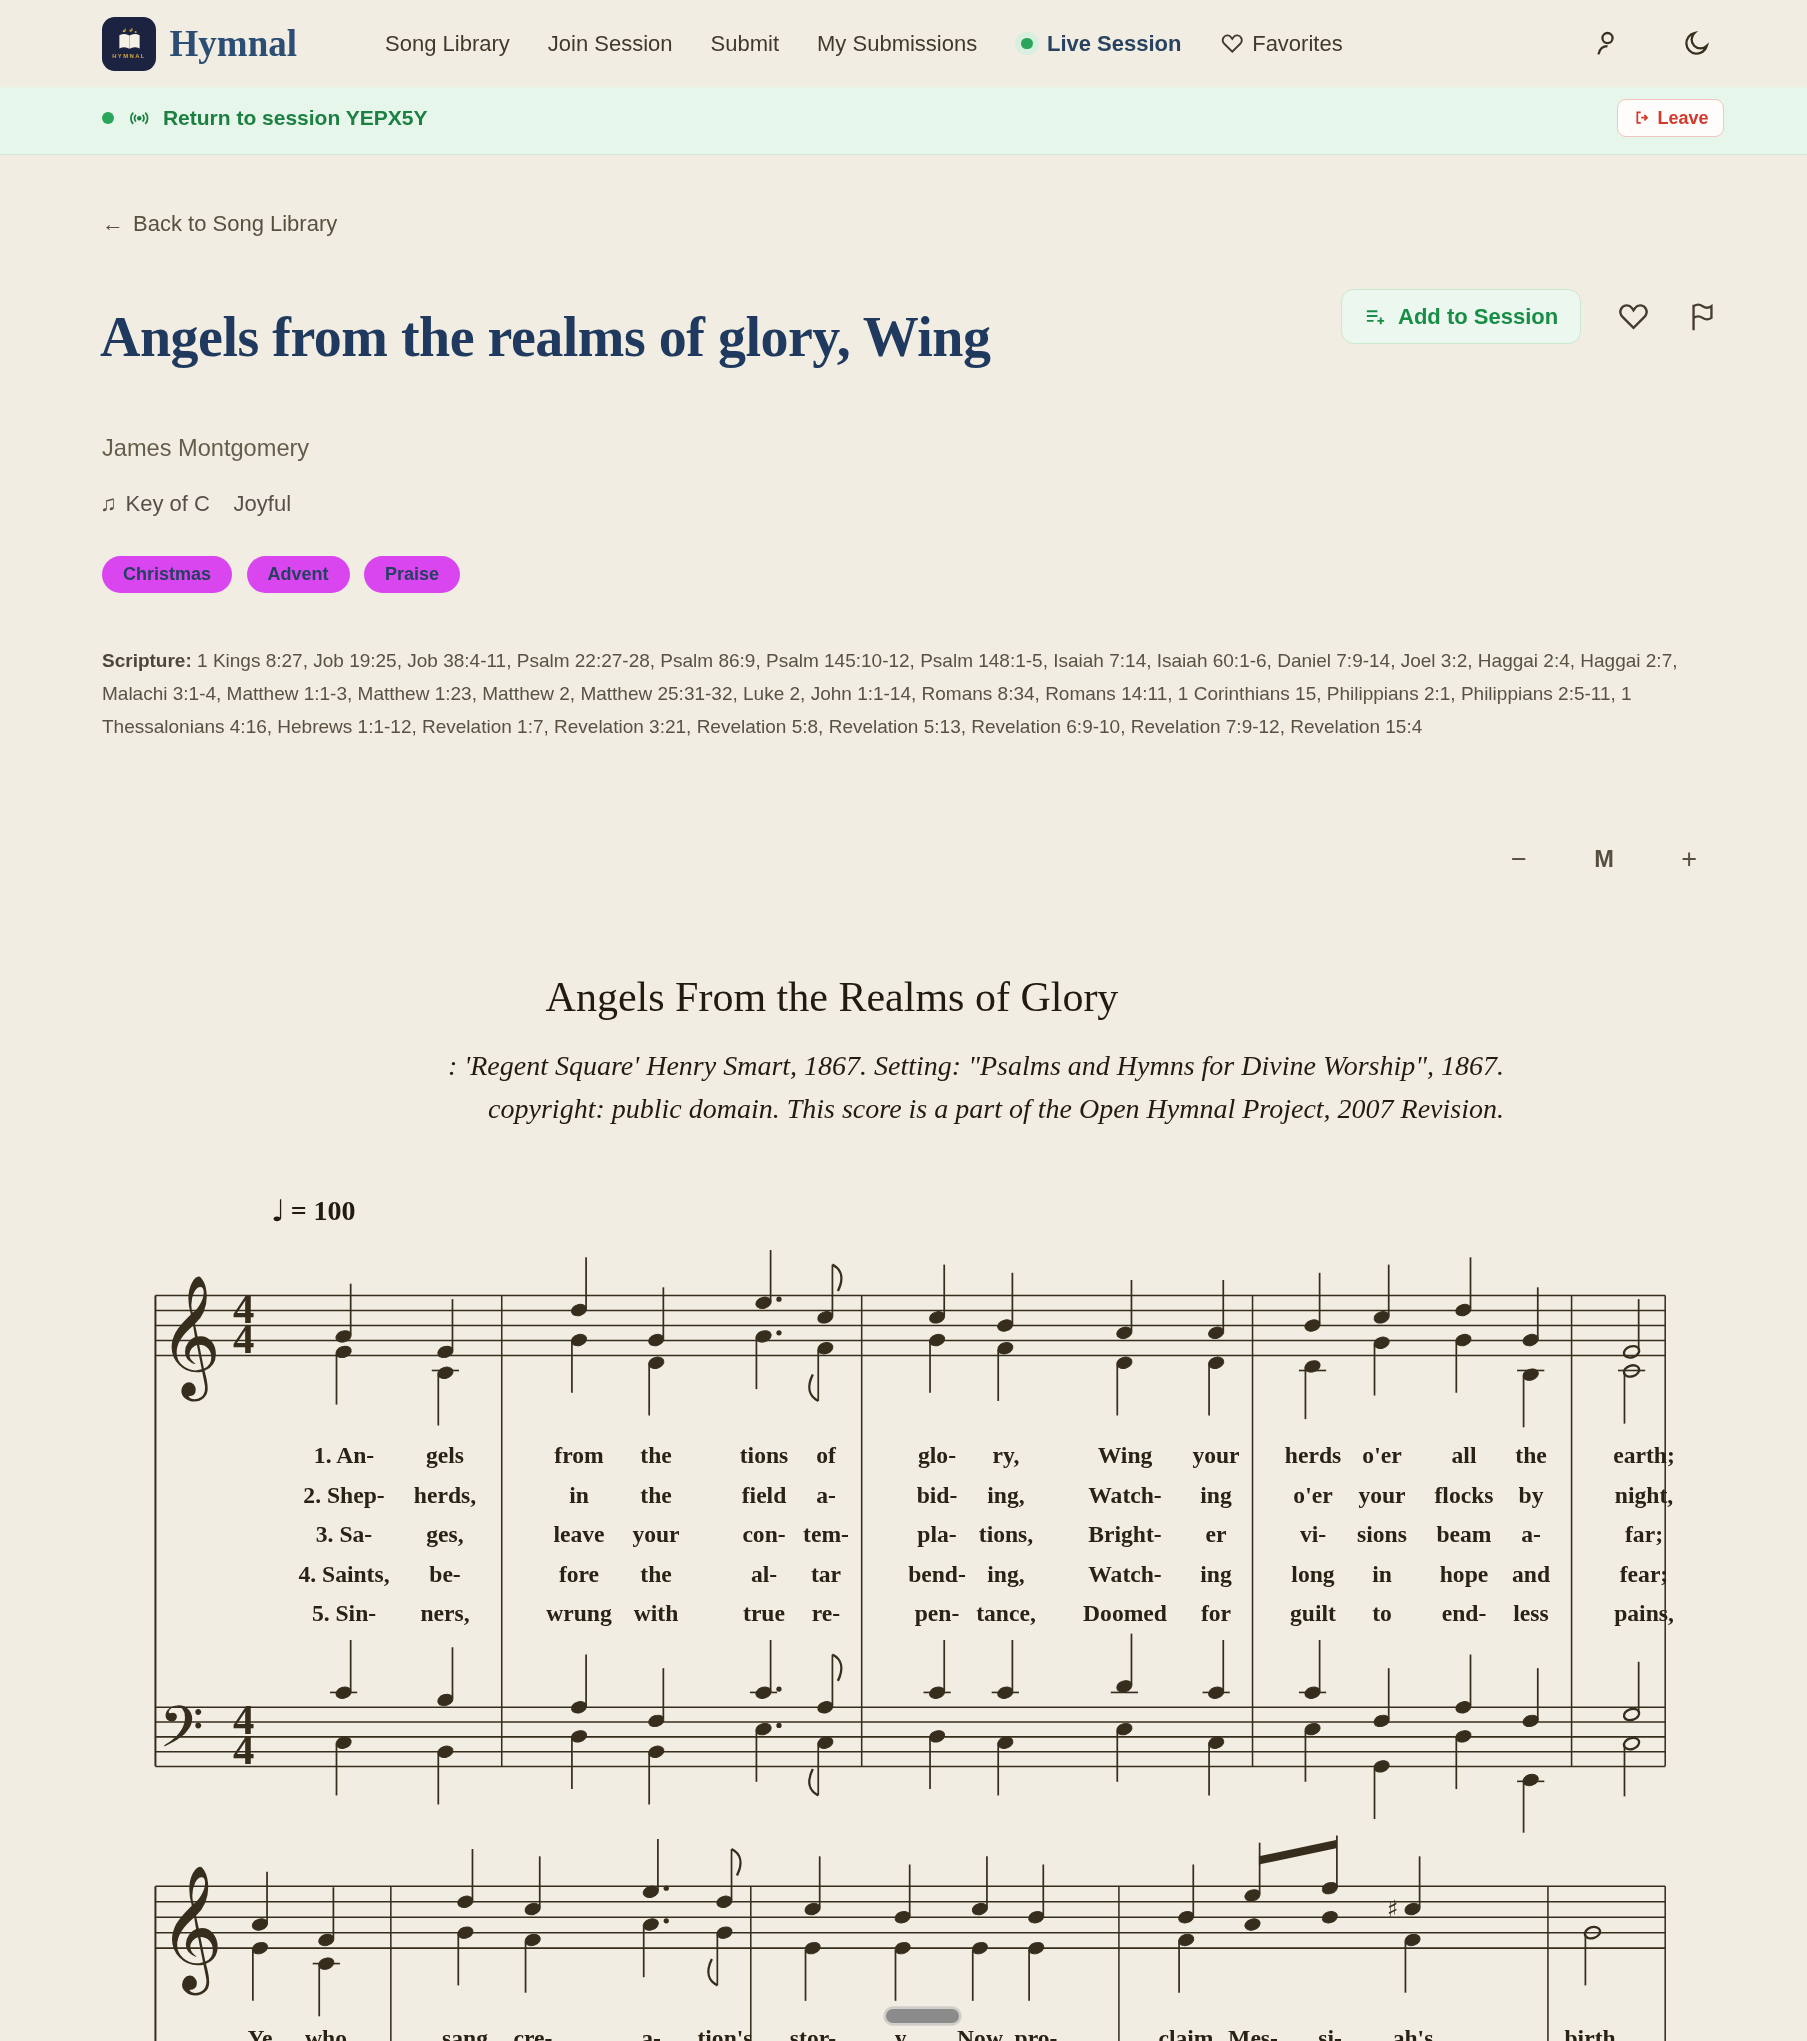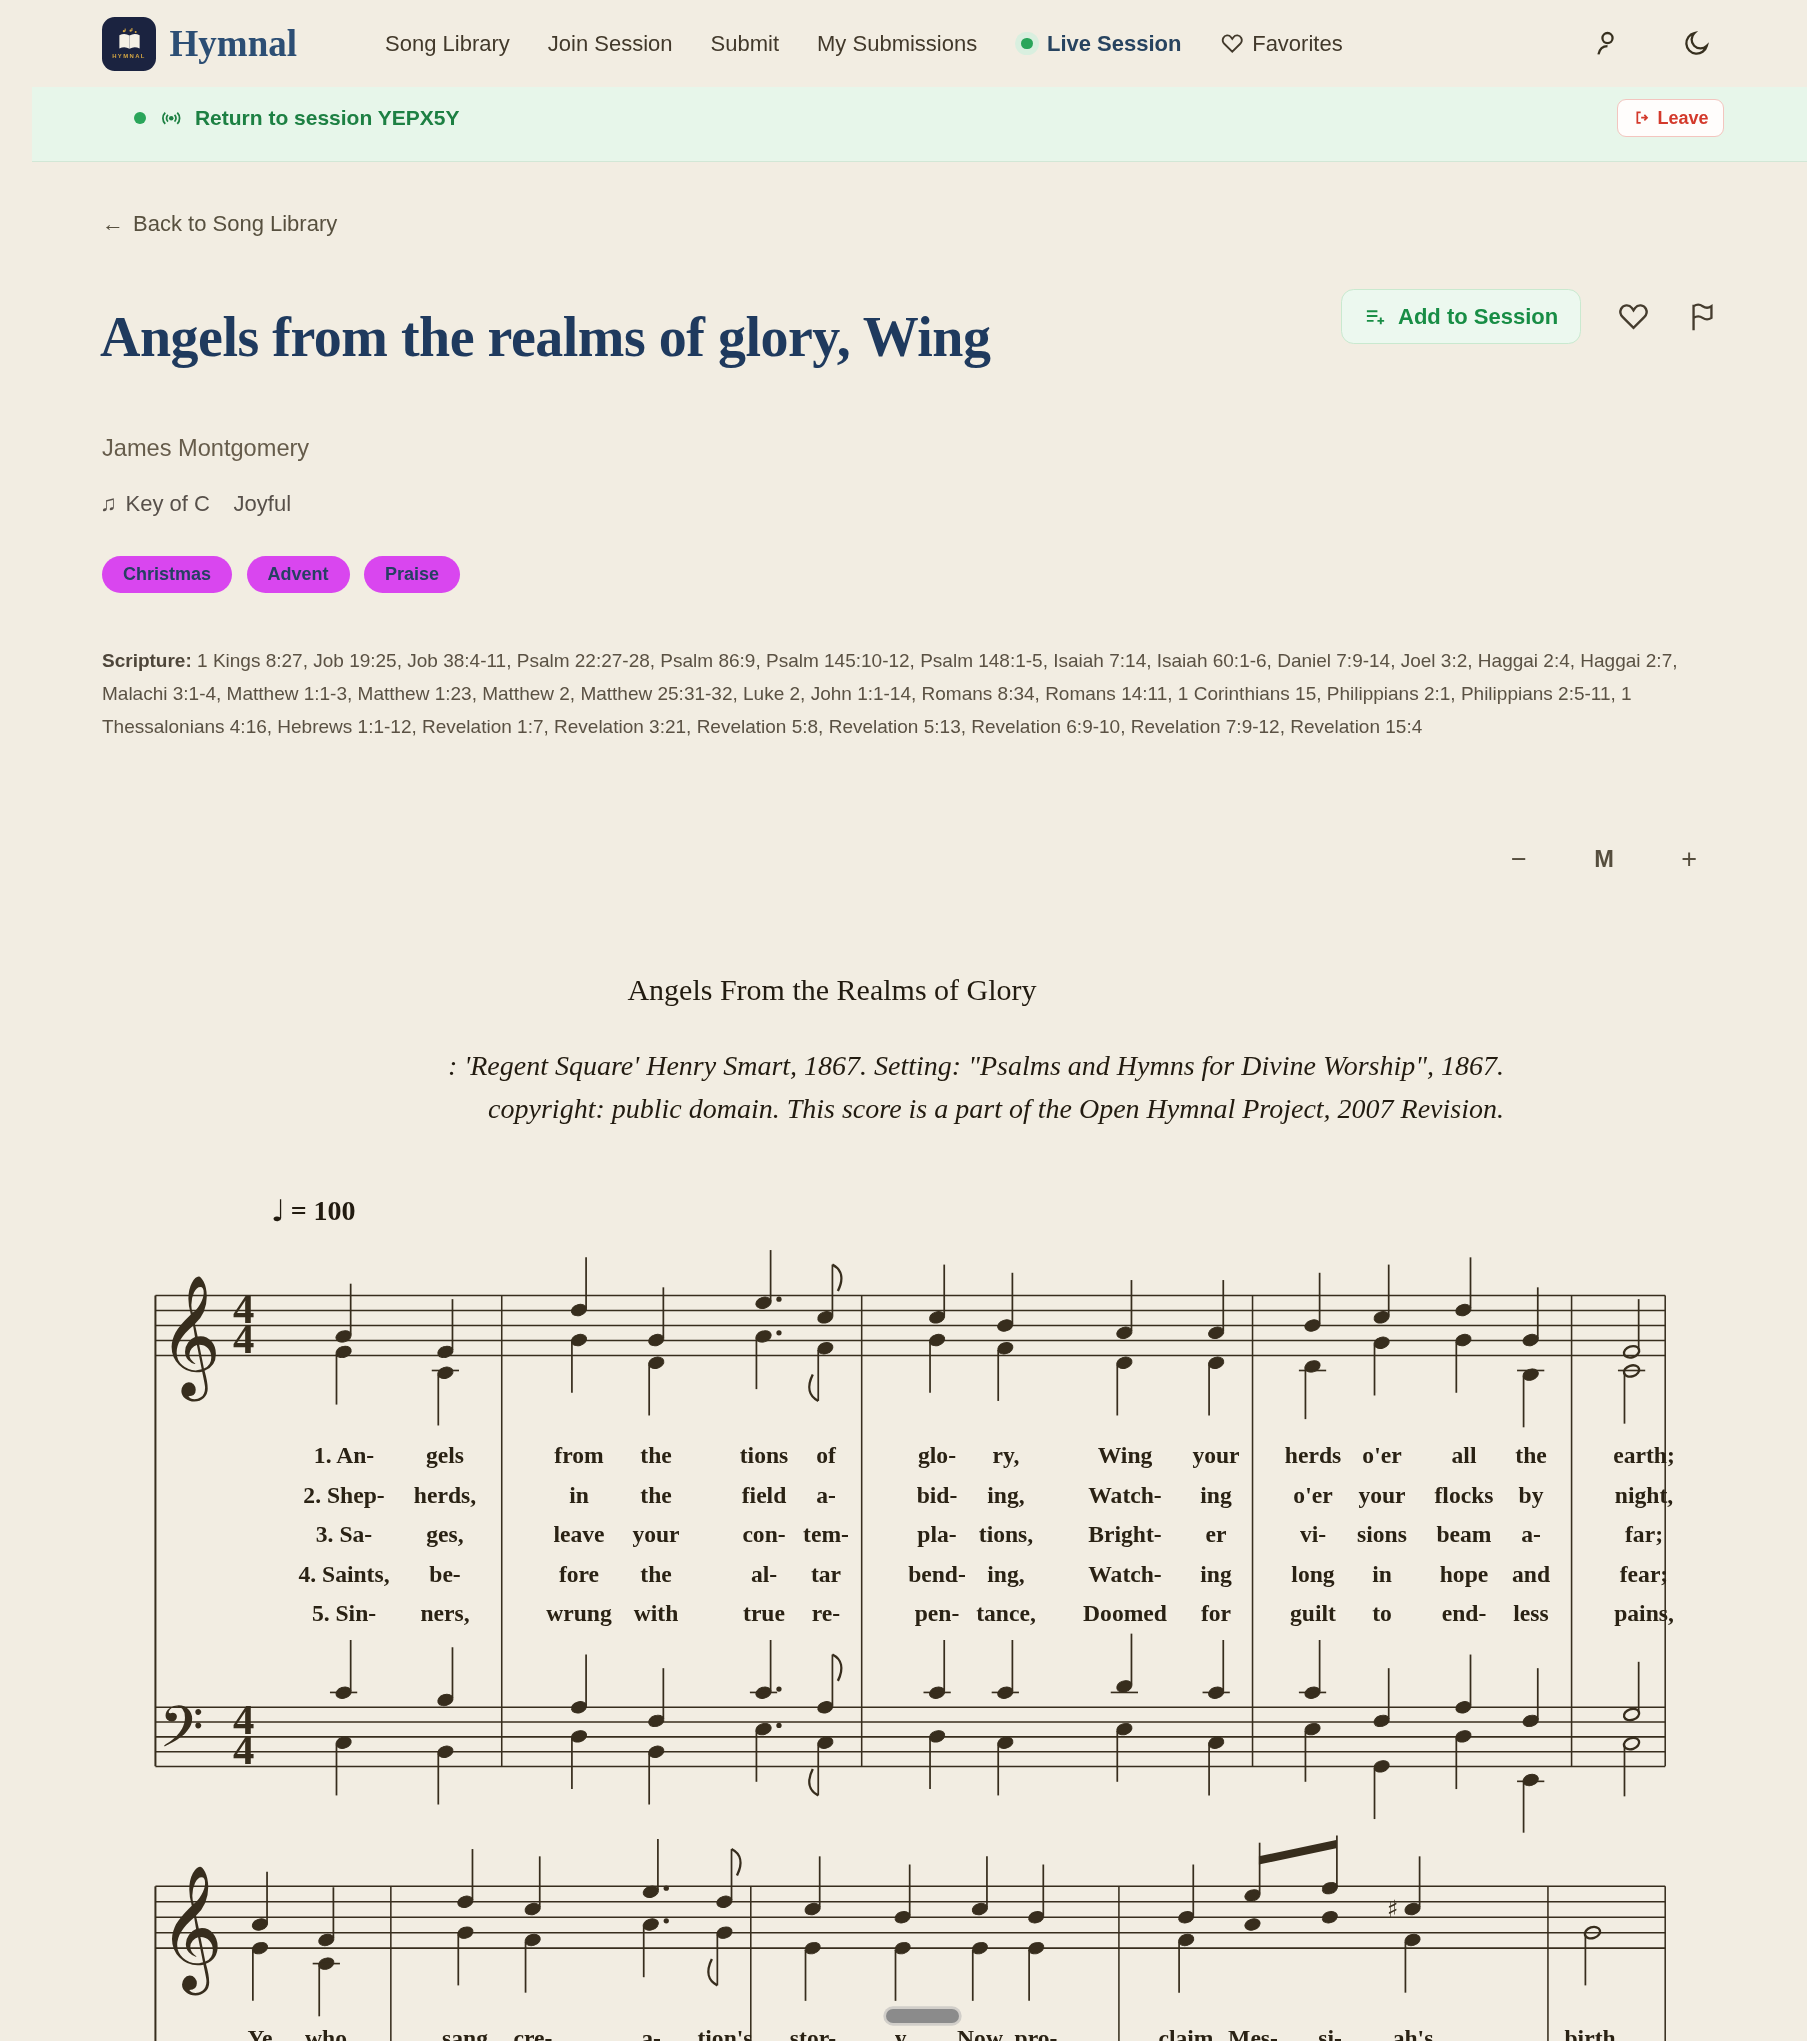--- a/index.html
+++ b/index.html
@@ -17,21 +17,21 @@
   .nav-links{display:flex;align-items:center;gap:38px;margin-left:88px;font-size:22px;color:#42392b;}
   .nav-link{cursor:pointer;white-space:nowrap;display:flex;align-items:center;gap:8.2px;}
   .nav-link.live{color:#27435f;font-weight:600;}
   .live-dot-halo{width:23.6px;height:23.6px;border-radius:50%;background:#d9efdf;display:flex;align-items:center;justify-content:center;}
   .live-dot{width:11.8px;height:11.8px;border-radius:50%;background:#2aa55a;}
   .nav-right{margin-left:auto;display:flex;align-items:center;gap:60px;}
   .icon-btn{background:none;border:none;padding:0;cursor:pointer;color:#37301f;display:flex;}
 
   
   .banner{height:62px;background:#e7f6ea;border-bottom:0.9px solid #d2e7d6;display:flex;
-          align-items:center;padding:0 83px 12px 102px;margin-left:32px;}
+          align-items:center;padding:0 83px 5px 102px;}
   .banner-dot{width:11.8px;height:11.8px;border-radius:50%;background:#2aa55a;flex:0 0 auto;}
   .banner-link{display:flex;align-items:center;gap:11px;margin-left:13.6px;color:#1d8043;
                font-weight:700;font-size:21px;cursor:pointer;}
   .leave-btn{margin-left:auto;display:flex;align-items:center;gap:7.3px;background:#fffdfc;
              border:1.4px solid #f3c5bf;border-radius:9px;color:#d3392b;font-size:18px;
              font-weight:600;padding:7.3px 14.5px;cursor:pointer;}
 
   
   .back{position:absolute;left:102px;top:211px;display:flex;align-items:center;gap:9px;
         font-size:22px;color:#57503f;cursor:pointer;}
@@ -54,21 +54,21 @@
   .flag-btn{margin-left:36px;}
 
   
   .zoomrow{position:absolute;left:1511px;top:844px;width:186px;display:flex;
        justify-content:space-between;align-items:center;color:#564e3e;}
   .zoomrow button{background:none;border:none;color:#564e3e;font-size:27px;cursor:pointer;padding:0;}
   .zoomrow .size{font-size:23.6px;font-weight:600;}
 
   
   .sheet-title{position:absolute;left:0;top:973px;width:1664px;text-align:center;
-       font-family:"Liberation Serif",serif;font-size:30px;color:#221b10;}
+       font-family:"Liberation Serif",serif;font-size:42px;color:#221b10;}
   .credits{position:absolute;left:125px;top:1044px;width:1379px;text-align:right;
        font-family:"Liberation Serif",serif;font-style:italic;font-size:28px;line-height:43px;color:#221b10;}
   .tempo{position:absolute;left:271px;top:1193px;font-family:"Liberation Serif",serif;
        font-weight:700;font-size:28px;color:#221b10;display:flex;align-items:center;gap:5.5px;}
   .tempo .qnote{font-family:"DejaVu Sans",sans-serif;font-size:30px;}
   #notation{position:absolute;left:0;top:0;z-index:1;pointer-events:none;}
   .syl{position:absolute;transform:translateX(-50%);z-index:2;white-space:nowrap;
        font-family:"Liberation Serif",serif;font-weight:700;font-size:23.6px;color:#2a2214;}
   .scroll-pill{position:absolute;left:886px;top:2009px;width:73px;height:13.6px;border-radius:7.3px;
        background:#8b8b8b;box-shadow:0 0 0 2.7px rgba(175,175,175,.5);z-index:3;cursor:grab;}

